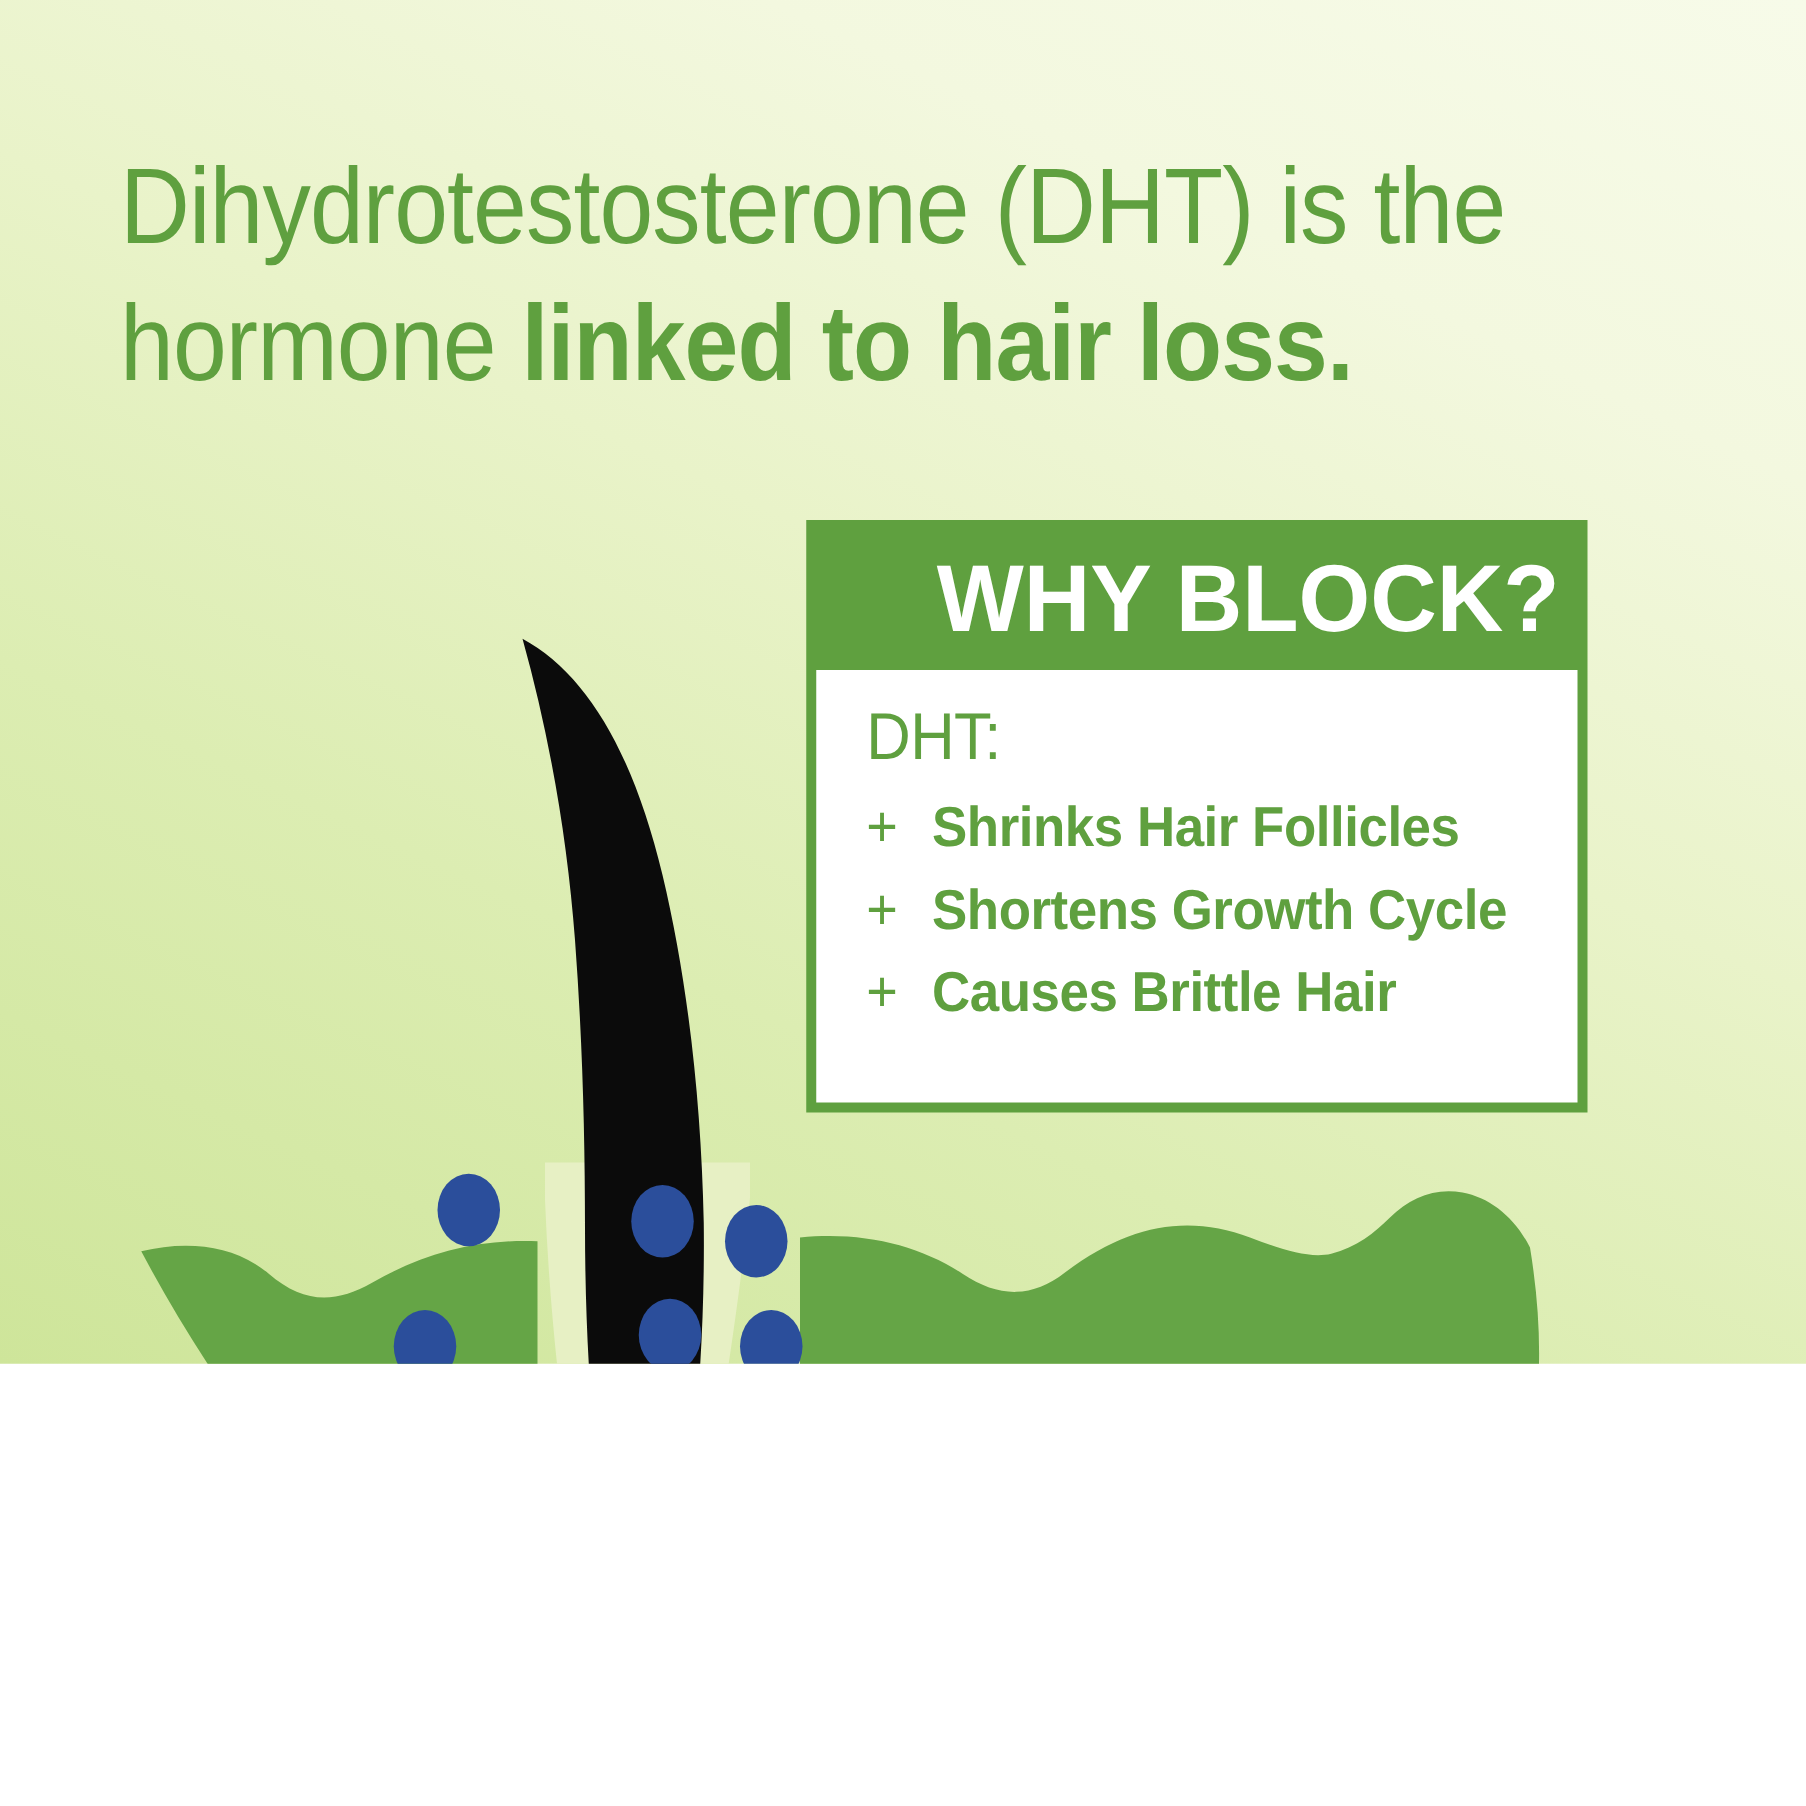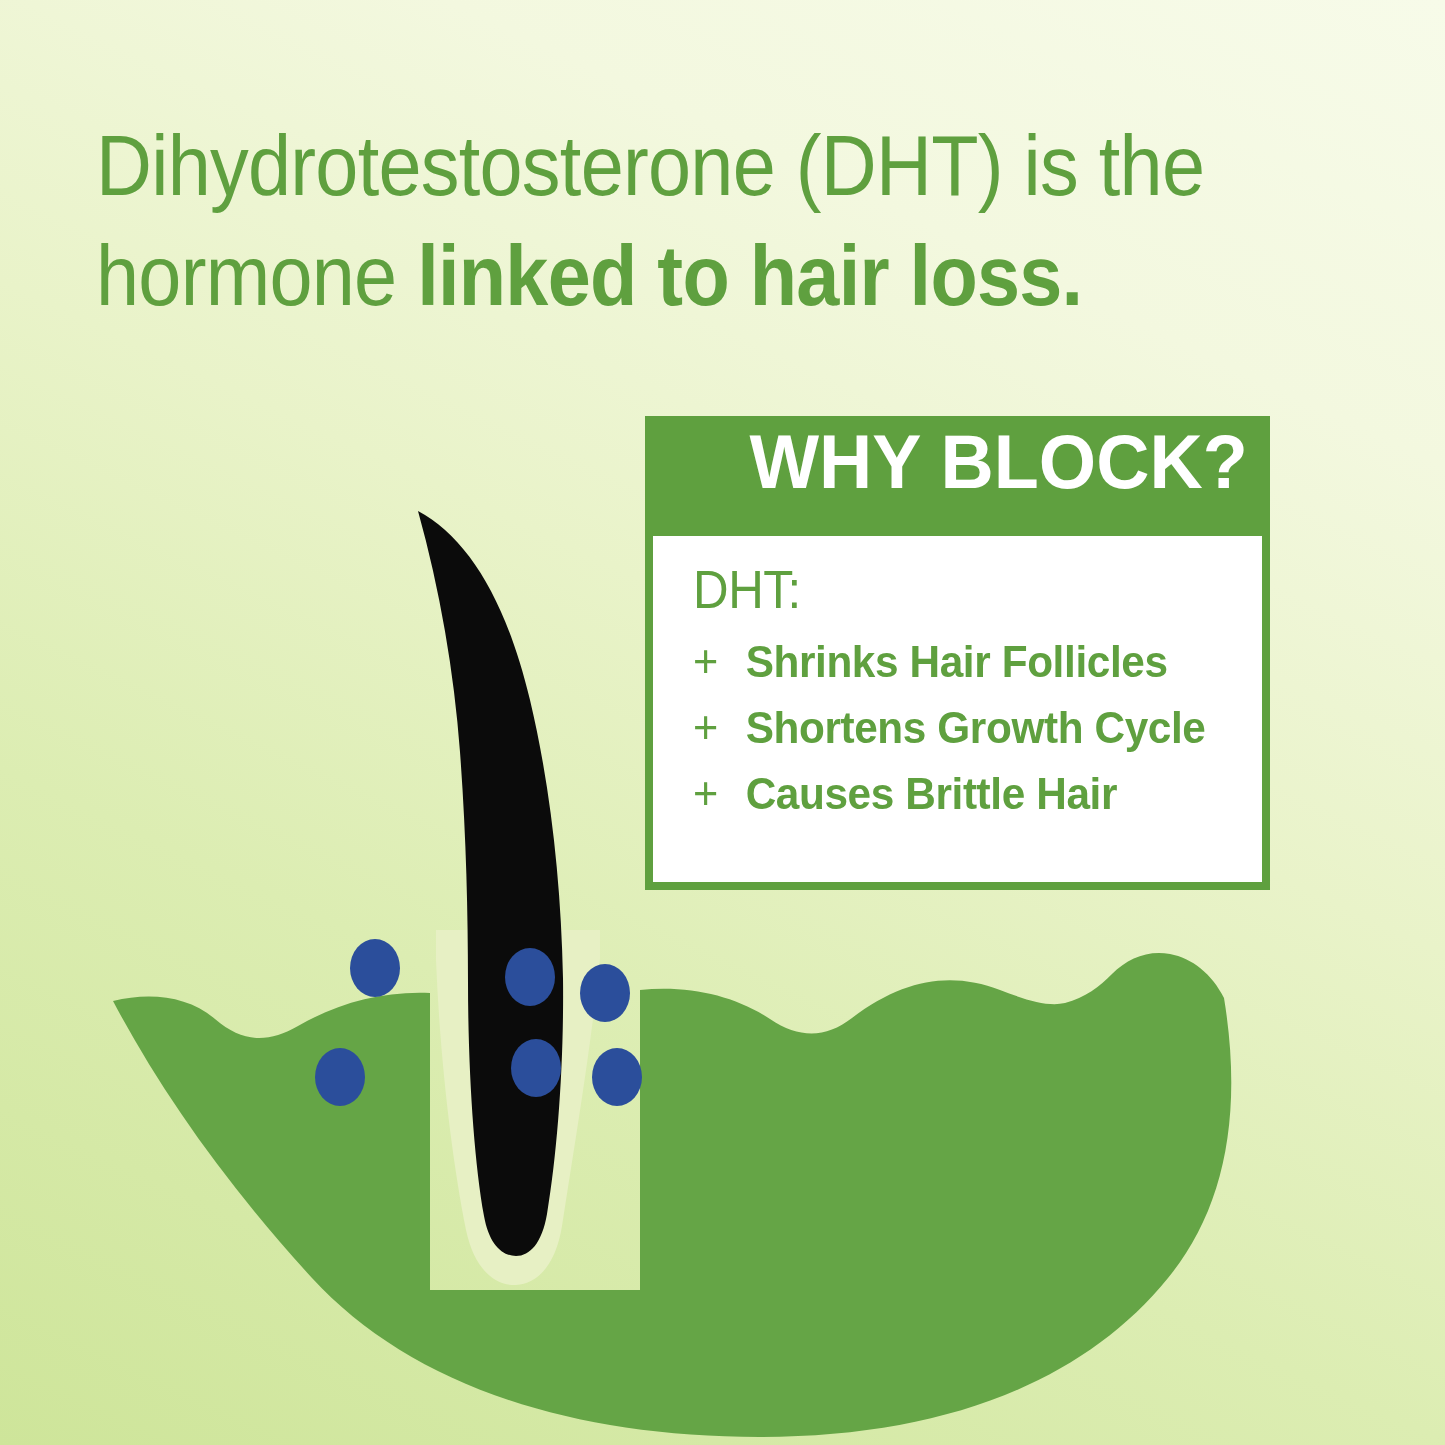--- a/index.html
+++ b/index.html
@@ -9,21 +9,21 @@
   body {
     width: 1445px;
     height: 1445px;
     font-family: "Liberation Sans", sans-serif;
     overflow: hidden;
   }
 
   #poster {
     position: relative;
     width: 1445px;
-    height: 1445px;
+    height: 1091px;
     background: linear-gradient(205deg, #F7FBE9 0%, #F3F8DF 22%, #E9F3C9 45%, #DCEDB2 68%, #CEE59A 100%);
     overflow: hidden;
   }
 
   
   #headline {
     position: absolute;
     left: 96px;
     top: 110px;
     width: 1290px;
@@ -56,21 +56,21 @@
     top: 416px;
     width: 625px;
     height: 474px;
     background: #5FA03F;
     box-sizing: border-box;
     padding: 8px;
   }
   #card-header {
     height: 112px;
     display: flex;
-    align-items: flex-start;
+    align-items: center;
     justify-content: flex-end;
     padding-right: 14px;
     box-sizing: border-box;
   }
   #card-title {
     color: #FFFFFF;
     font-family: "Liberation Sans", sans-serif;
     font-weight: 700;
     font-size: 76px;
     line-height: 1;

